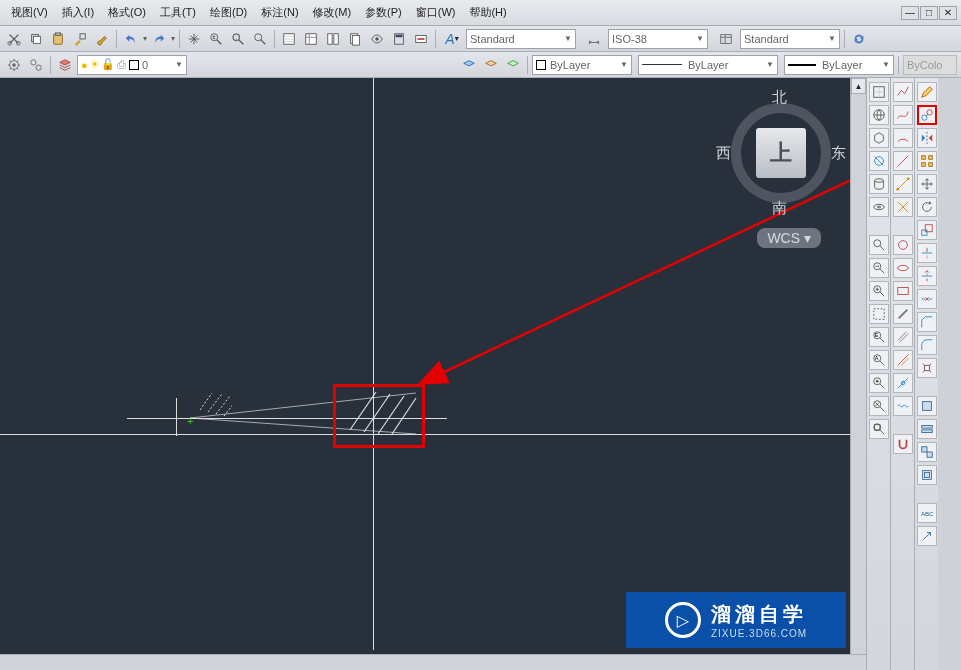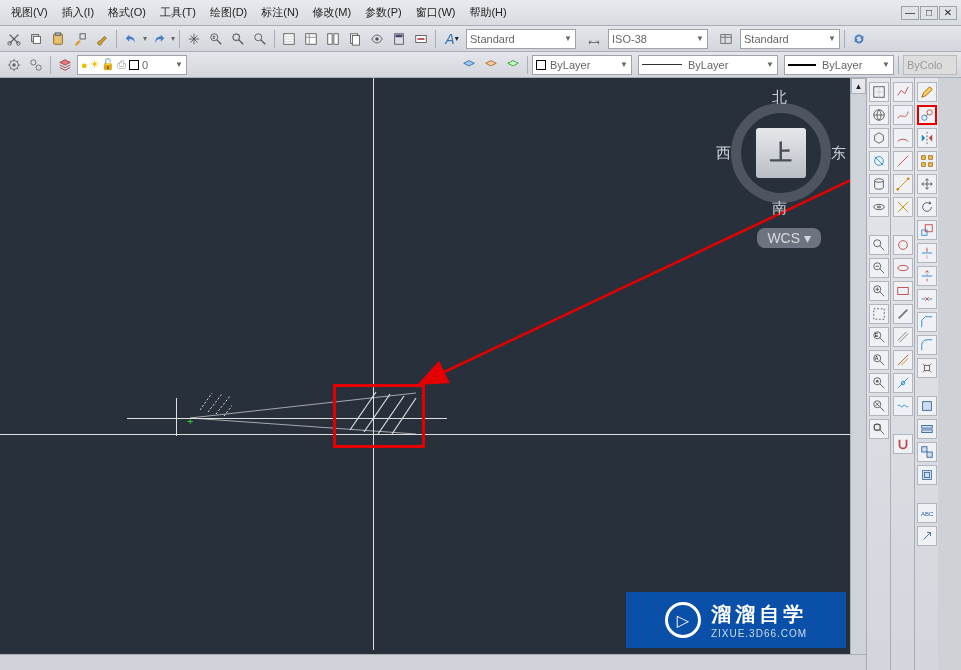--- a/index.html
+++ b/index.html
@@ -37,21 +37,21 @@
 .scrollbar { position:absolute; top:0; right:0; width:16px; height:100%; background:#cfd2d8; border-left:1px solid #a9adb4; }
 .sb-up,.sb-down { height:16px; background:#e5e7ec; border:1px solid #a9adb4; display:flex; align-items:center; justify-content:center; font-size:8px; }
 .sb-down { position:absolute; bottom:0; left:0; right:0; }
 .palettes { display:flex; }
 .palcol { width:24px; background:linear-gradient(#e4e6eb,#d3d6dc); border-left:1px solid #a9adb4; display:flex; flex-direction:column; align-items:center; padding-top:4px; gap:3px; }
 .pbtn { width:20px; height:20px; border:1px solid #b2b5bc; background:#f0f1f4; display:flex; align-items:center; justify-content:center; font-size:12px; }
 .pgap { height:12px; }
 .hl { border:2px solid #e40000 !important; }
 .watermark { position:absolute; bottom:22px; right:20px; width:220px; height:56px; background:#0a4fa8; display:flex; align-items:center; justify-content:center; gap:10px; color:#fff; }
 .wm-logo { width:36px; height:36px; border:3px solid #fff; border-radius:50%; display:flex; align-items:center; justify-content:center; font-size:16px; }
-.wm-txt { display:flex; flex-direction:column; align-items:flex-end; }
+.wm-txt { display:flex; flex-direction:column; align-items:center; }
 .wm-big { font-size:20px; font-weight:bold; letter-spacing:4px; }
 .wm-small { font-size:10px; letter-spacing:1px; color:#cde; }
 .bottom-scroll { position:absolute; bottom:0; left:0; width:866px; height:16px; background:#cfd2d8; border-top:1px solid #a9adb4; }
 svg.icon { width:14px; height:14px; }
 </style>
 </head>
 <body>
 
 <div class="menubar">
   <span class="m">视图(V)</span>

